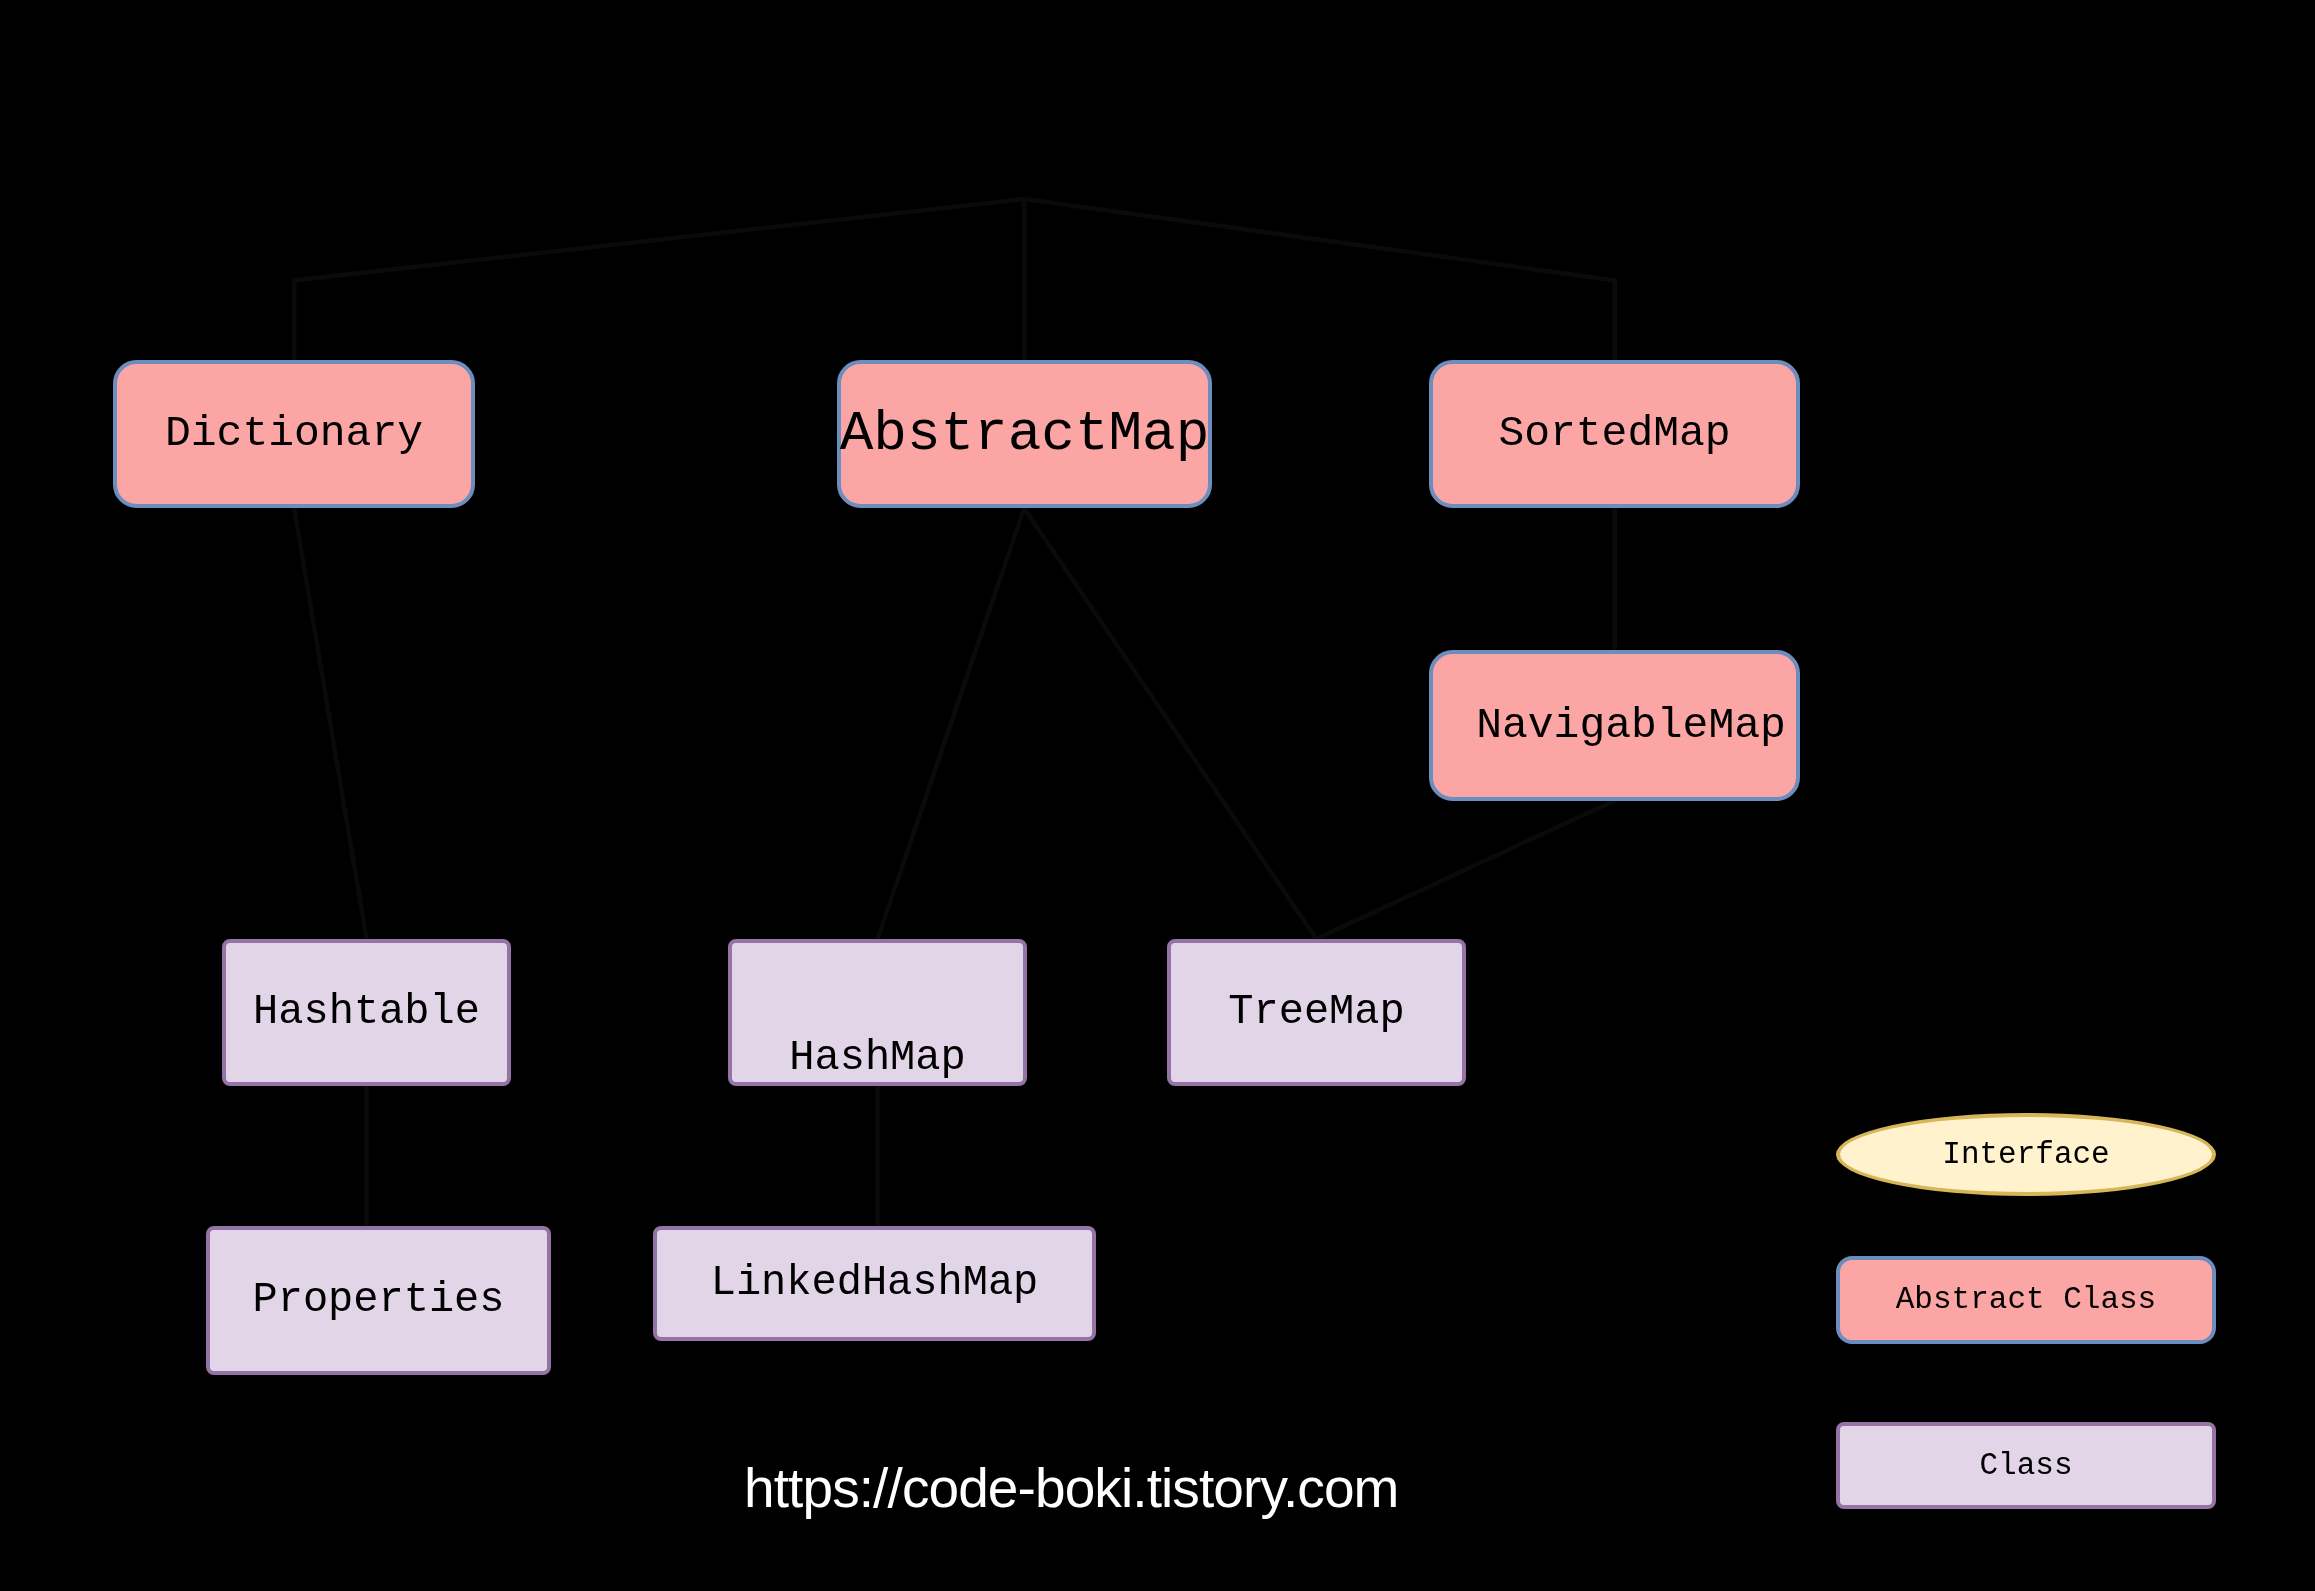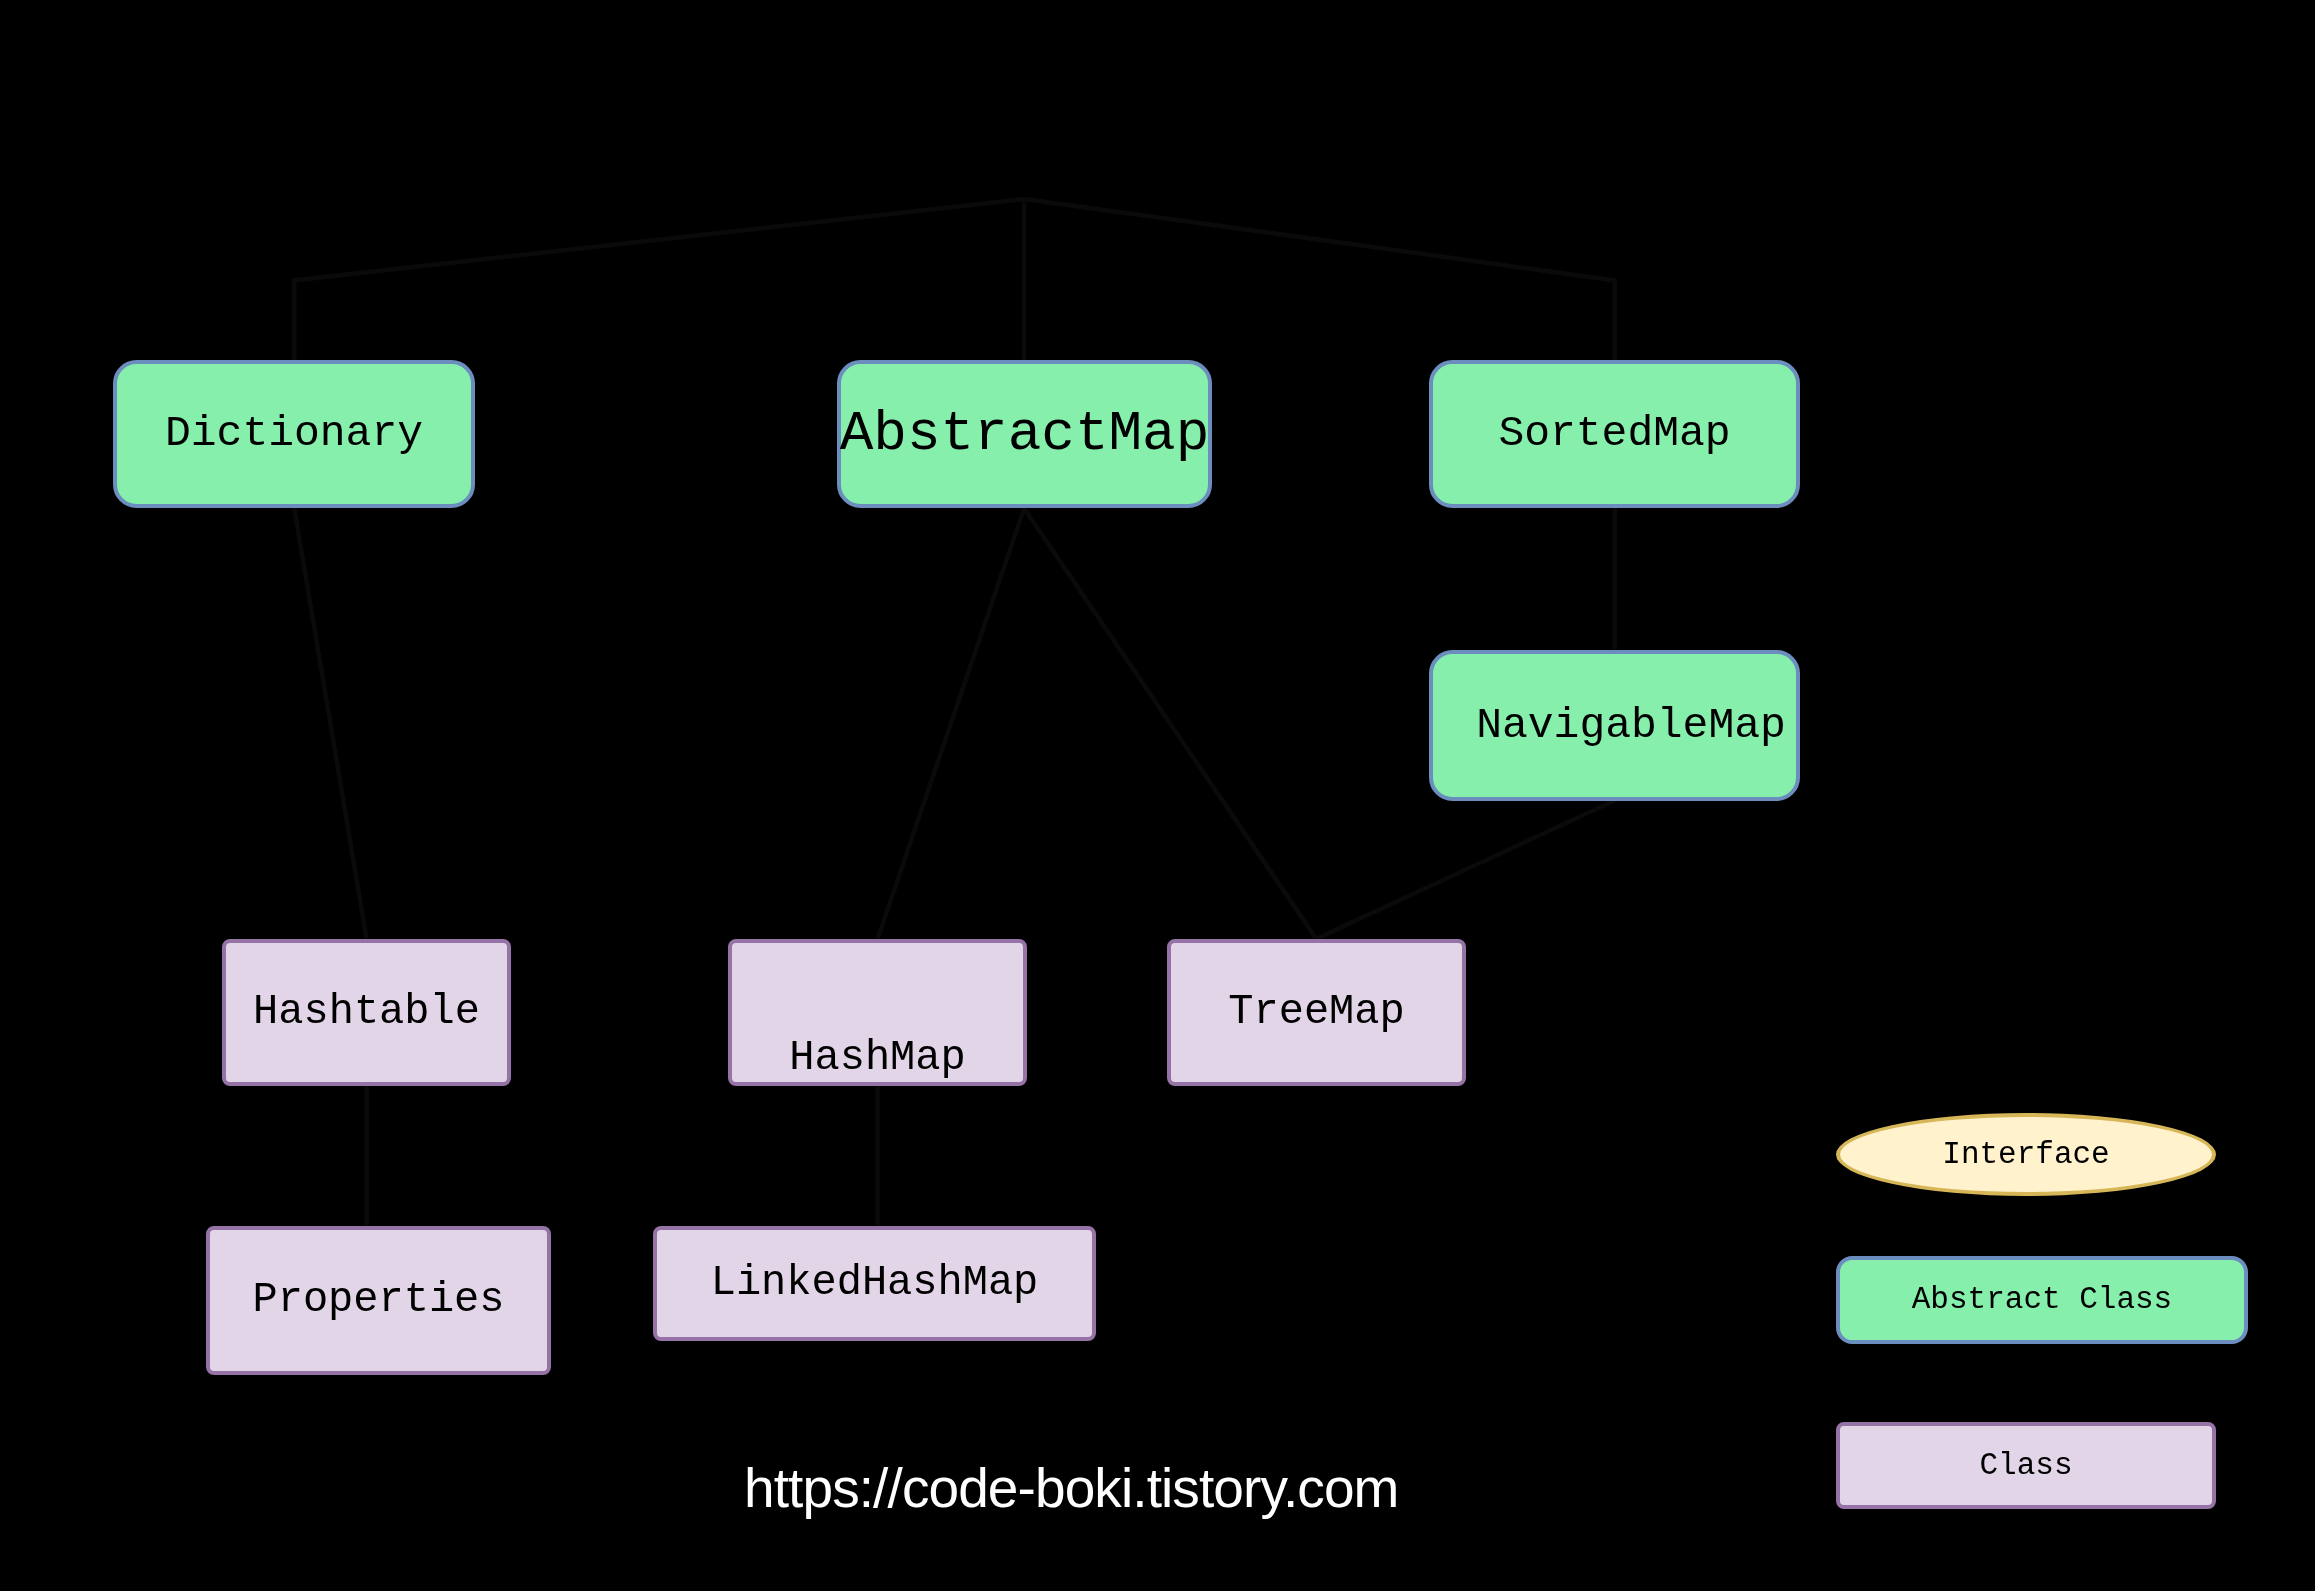--- a/index.html
+++ b/index.html
@@ -37,21 +37,21 @@
     border: 4.5px solid #d6b656;
     border-radius: 50% / 50%;
   }
   
   .node.iface.root-shape {
     font-family: "Liberation Sans", "DejaVu Sans", sans-serif;
   }
 
   
   .node.abstract {
-    background: #86efac;
+    background: #fca5a5;
     border: 4.5px solid #6c8ebf;
     border-radius: 23.5px;
   }
 
   
   .node.concrete {
     background: #e1d5e7;
     border: 4.5px solid #9673a6;
     border-radius: 8px;
   }
@@ -137,21 +137,21 @@
   <div class="node concrete" style="left:653px; top:1226px; width:443px; height:115px; font-size:42px;">
     <span>LinkedHashMap</span>
   </div>
 
   <div class="legend">
 
     <div class="node iface" style="left:1836px; top:1113px; width:380px; height:83px;">
       <span>Interface</span>
     </div>
 
-    <div class="node abstract" style="left:1836px; top:1256px; width:412px; height:88px;">
+    <div class="node abstract" style="left:1836px; top:1256px; width:380px; height:88px;">
       <span>Abstract Class</span>
     </div>
 
     <div class="node concrete" style="left:1836px; top:1422px; width:380px; height:87px;">
       <span>Class</span>
     </div>
 
   </div>
 
   <div id="watermark" style="left:744px; top:1456px;">https://code-boki.tistory.com</div>

